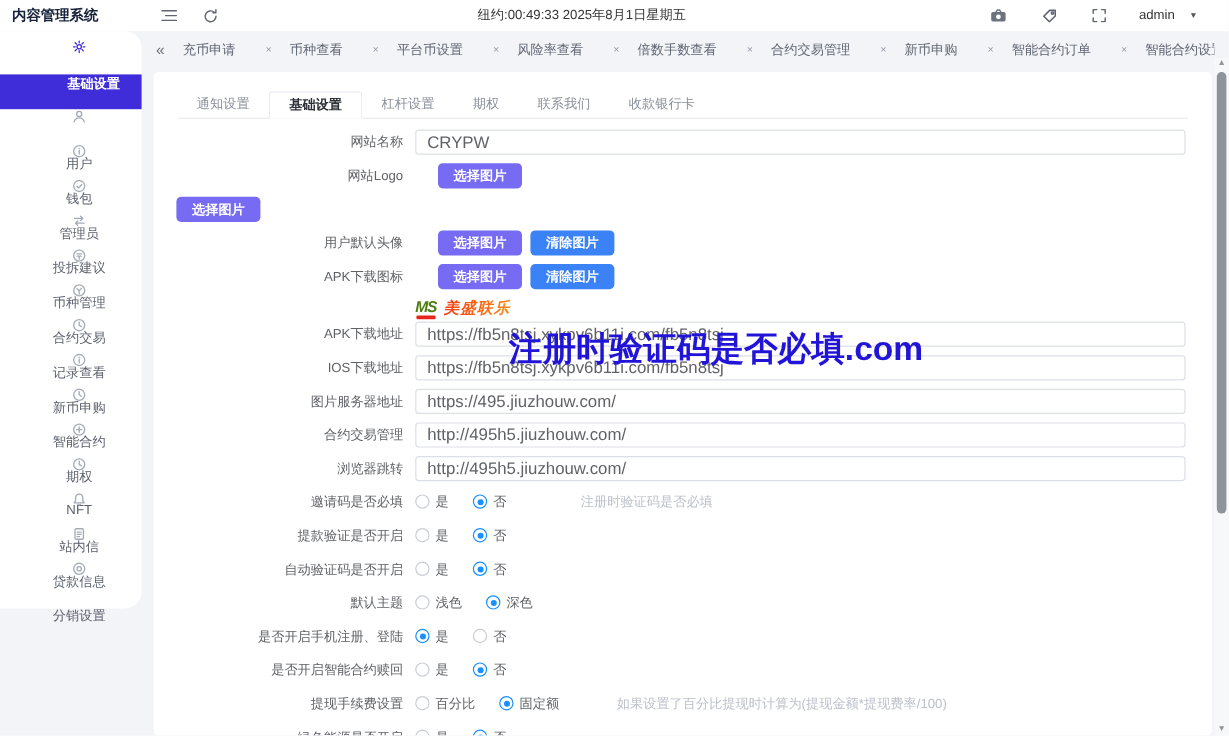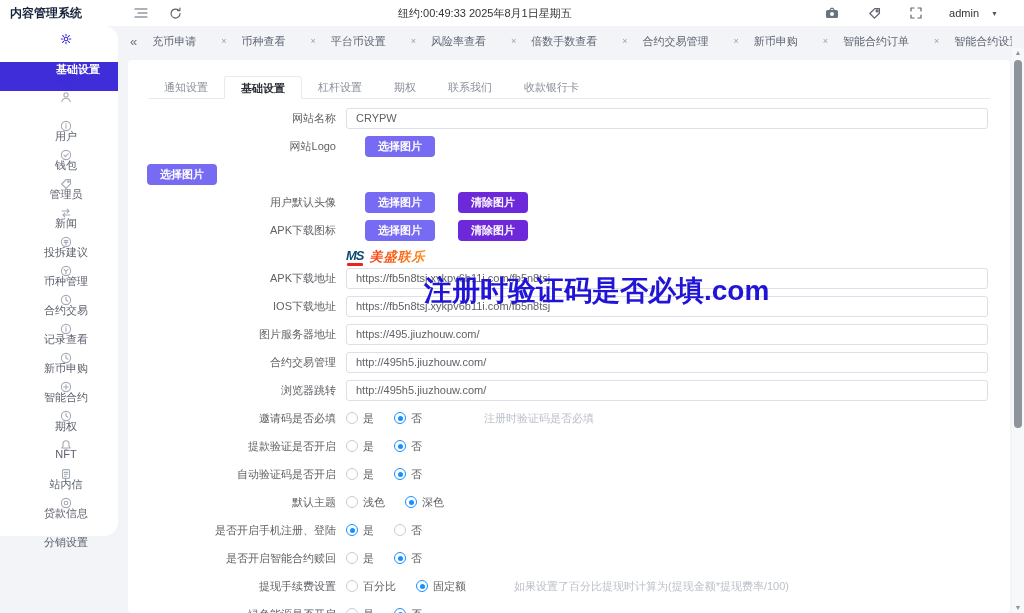--- a/index.html
+++ b/index.html
@@ -37,28 +37,28 @@
   
   .card { position:absolute; top:60px; left:128px; right:14px; bottom:0; background:#fff; border-radius:4px; z-index:3; overflow:hidden; }
   .ctabs { display:flex; margin:16px 20px 0; border-bottom:1px solid #e8eaf0; height:23px; }
   .ctab { padding:0 16px; line-height:22px; font-size:11px; color:#8a8f99; cursor:pointer; white-space:nowrap; }
   .ctab.active { border:1px solid #e8eaf0; border-bottom:1px solid #fff; border-radius:3px 3px 0 0; color:#2b2f36; font-weight:bold; margin-bottom:-1px; background:#fff; }
 
   .form { margin-top:9px; }
   .row { display:flex; align-items:center; height:20px; margin-bottom:8px; }
   .lbl { flex:0 0 218px; text-align:right; padding-right:10px; font-size:11px; color:#606266; white-space:nowrap; }
   .ctl { flex:1; display:flex; align-items:center; padding-right:22px; }
-  .inp { flex:1; height:21px; border:1px solid #dcdfe6; border-radius:3px; padding:0 9px; font-size:11px; color:#606266; background:#fff; outline:none; font-family:"Liberation Sans",sans-serif; }
+  .inp { flex:1; height:21px; border:1px solid #dcdfe6; border-radius:3px; padding:0 9px; font-size:14px; color:#606266; background:#fff; outline:none; font-family:"Liberation Sans",sans-serif; }
   .btn { height:21px; padding:0 13px; border:none; border-radius:4px; font-size:11px; color:#fff; font-weight:bold; cursor:pointer; font-family:"Liberation Sans",sans-serif;margin-left:19px; }
   .btn-purple { background:#766bf2; }
-  .btn-blue { background:#6d28d9; margin-left:23px; }
+  .btn-blue { background:#3b82f6; margin-left:7px; }
 
   .logo-row { height:18px; margin-bottom:2px; }
   .ms-badge { display:inline-flex; flex-direction:column; align-items:center; margin-right:6px; line-height:1; }
-  .ms-txt { color:#0c4a6e; font-weight:bold; font-style:italic; font-size:13px; letter-spacing:-1px; }
+  .ms-txt { color:#4d7c0f; font-weight:bold; font-style:italic; font-size:13px; letter-spacing:-1px; }
   .ms-bar { width:16px; height:3px; background:#e8251c; margin-top:1px; border-radius:1px; }
   .brand-txt { font-size:13px; font-weight:bold; font-style:italic; background:linear-gradient(90deg,#f43b12,#ff8a12); -webkit-background-clip:text; background-clip:text; color:transparent; letter-spacing:1px; }
 
   .rad { display:inline-flex; align-items:center; gap:5px; margin-right:20px; cursor:pointer; color:#606266; }
   .rdot { width:12px; height:12px; border:1px solid #c8cdd6; border-radius:50%; background:#fff; position:relative; }
   .rad.on .rdot { border-color:#1890ff; }
   .rad.on .rdot::after { content:""; position:absolute; left:50%; top:50%; width:5px; height:5px; margin:-2.5px 0 0 -2.5px; border-radius:50%; background:#1890ff; }
   .hint { color:#bcc0c9; margin-left:42px; white-space:nowrap; }
 
   
@@ -141,27 +141,20 @@
     </div>
     <div class="sitem">
       <svg viewBox="0 0 12 12">
           <circle cx="6" cy="6" r="4.6"></circle>
           <path d="M4 6.2l1.4 1.4 2.8-2.8"></path>
         </svg>
       <span>管理员</span>
     </div>
     <div class="sitem">
       <svg viewBox="0 0 12 12">
-          <path d="M6.2 1.5h4.3v4.3L6 10.3 1.7 6z"></path>
-          <circle cx="8.4" cy="3.6" r=".9"></circle>
-        </svg>
-      <span>新闻</span>
-    </div>
-    <div class="sitem">
-      <svg viewBox="0 0 12 12">
           <path d="M2 4h7M7.2 2.2L9 4 7.2 5.8M10 8H3M4.8 6.2L3 8l1.8 1.8"></path>
         </svg>
       <span>投拆建议</span>
     </div>
     <div class="sitem">
       <svg viewBox="0 0 12 12">
           <circle cx="6" cy="6" r="4.6"></circle>
           <path d="M4.2 4.6h3.6M4.2 6.4h3.6M6 6.4V9"></path>
         </svg>
       <span>币种管理</span>

